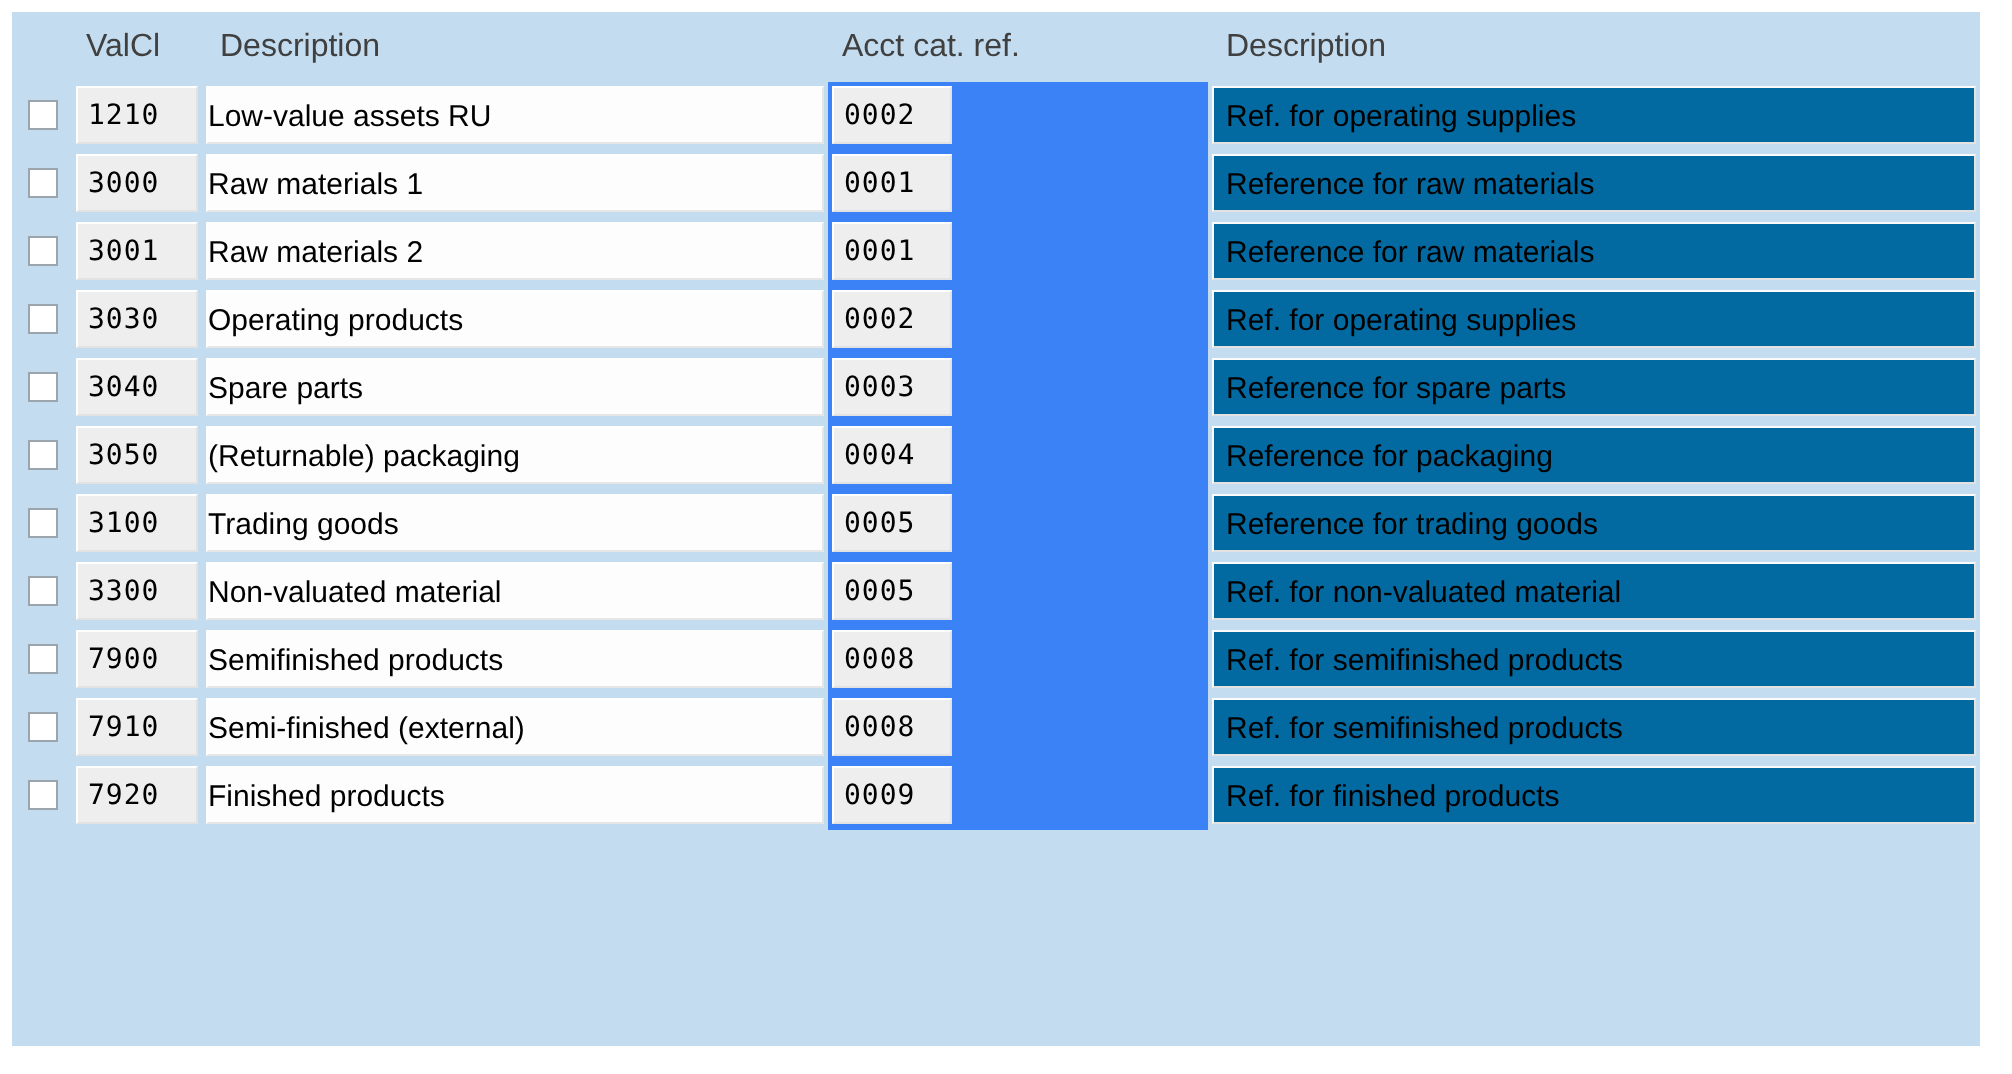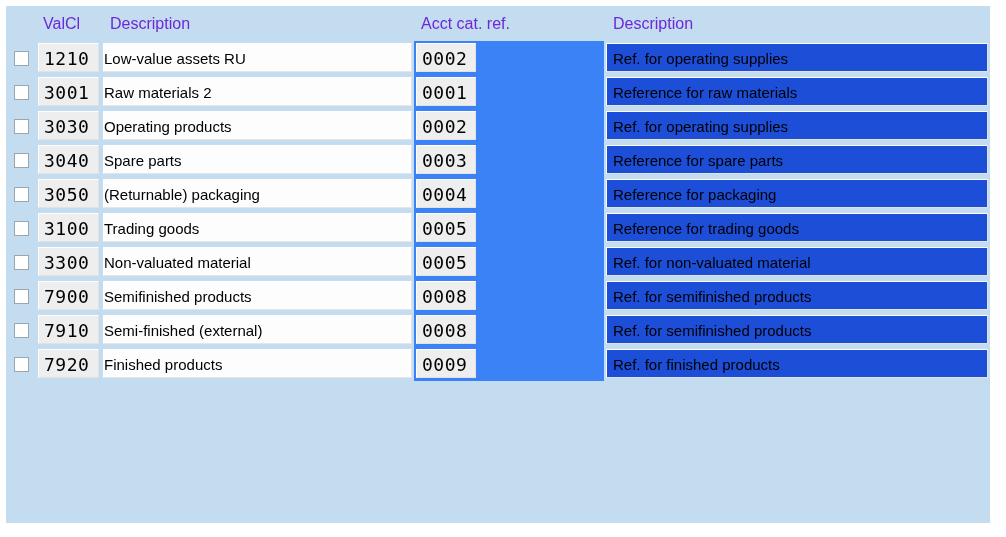--- a/index.html
+++ b/index.html
@@ -35,21 +35,21 @@
   .col-chk   { width: 30px; }
   .col-valcl { width: 65px; }
   .col-desc1 { width: 313px; }
   .col-acct  { width: 190px; }
   .col-desc2 { width: 386px; }
 
   
   .hdr-row { height: 35px; }
   .hdr {
     background: #c3dcef;
-    color: #6d28d9;
+    color: #404040;
     font-size: 16px;
     font-weight: normal;
     text-align: left;
     padding: 0 0 0 6px;
     vertical-align: middle;
     white-space: nowrap;
   }
   .hdr-valcl { padding-left: 7px; }
   .hdr-desc1 { padding-left: 9px; }
   .hdr-acct  { padding-left: 7px; margin-top: 15px; }
@@ -91,37 +91,37 @@
     white-space: nowrap;
   }
 
   
   .cell-key {
     background: #eeeeee;
     border: 1px solid #ffffff;
     border-right-color: #e2e2e2;
     border-bottom-color: #e2e2e2;
     font-family: "DejaVu Sans Mono", monospace;
-    font-size: 18px;
+    font-size: 14px;
     letter-spacing: 0.5px;
     padding-left: 5px;
   }
 
   
   .cell-text {
     background: #fdfdfd;
     border: 1px solid #ffffff;
     border-right-color: #e6e6e6;
     border-bottom-color: #e6e6e6;
     padding-left: 0;
   }
 
   
   .cell-text2 {
-    background: #1d4ed8;
+    background: #0369a1;
     border: 1px solid #fbfbfb;
     border-right-color: #e2e2e0;
     border-bottom-color: #e2e2e0;
     padding-left: 6px;
   }
 
   
   .acct-slot {
     width: 60px;
   }
@@ -164,20 +164,35 @@
           <td class="cell-acct-wrap">
             <div class="cell-inner cell-key acct-slot">0002</div>
           </td>
           <td class="cell-wrap">
             <div class="cell-inner cell-text2">Ref. for operating supplies</div>
           </td>
         </tr>
         <tr class="data-row">
           <td class="cell-chk"><span class="checkbox"></span></td>
           <td class="cell-wrap">
+            <div class="cell-inner cell-key">3000</div>
+          </td>
+          <td class="cell-wrap">
+            <div class="cell-inner cell-text">Raw materials 1</div>
+          </td>
+          <td class="cell-acct-wrap">
+            <div class="cell-inner cell-key acct-slot">0001</div>
+          </td>
+          <td class="cell-wrap">
+            <div class="cell-inner cell-text2">Reference for raw materials</div>
+          </td>
+        </tr>
+        <tr class="data-row">
+          <td class="cell-chk"><span class="checkbox"></span></td>
+          <td class="cell-wrap">
             <div class="cell-inner cell-key">3001</div>
           </td>
           <td class="cell-wrap">
             <div class="cell-inner cell-text">Raw materials 2</div>
           </td>
           <td class="cell-acct-wrap">
             <div class="cell-inner cell-key acct-slot">0001</div>
           </td>
           <td class="cell-wrap">
             <div class="cell-inner cell-text2">Reference for raw materials</div>

